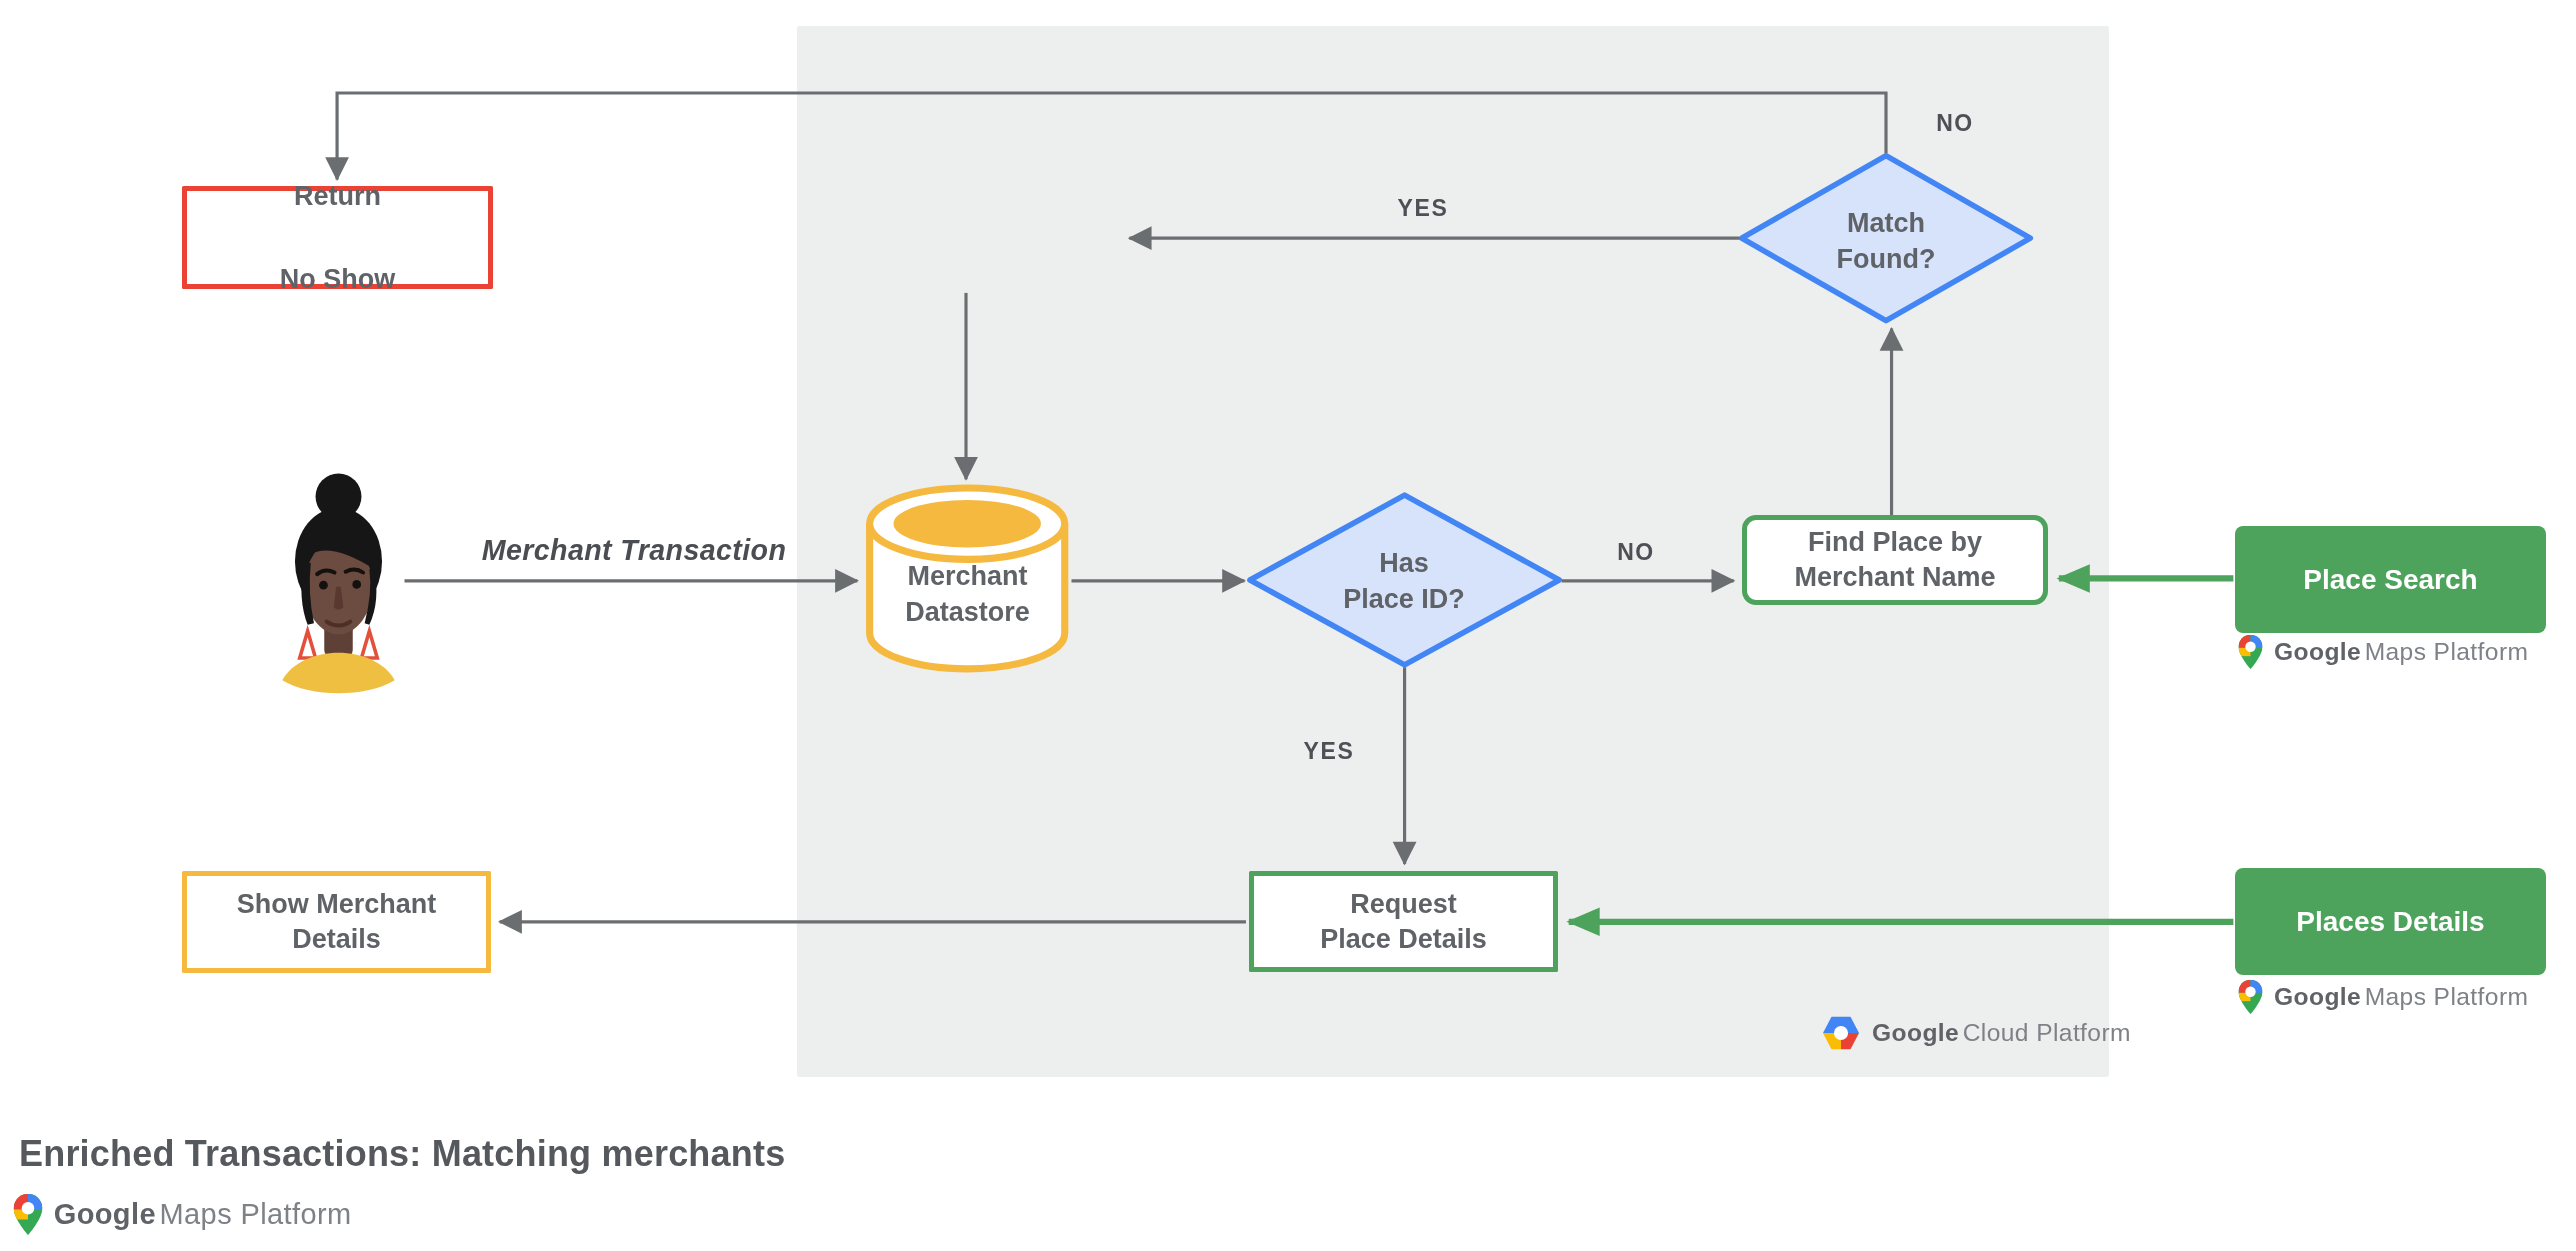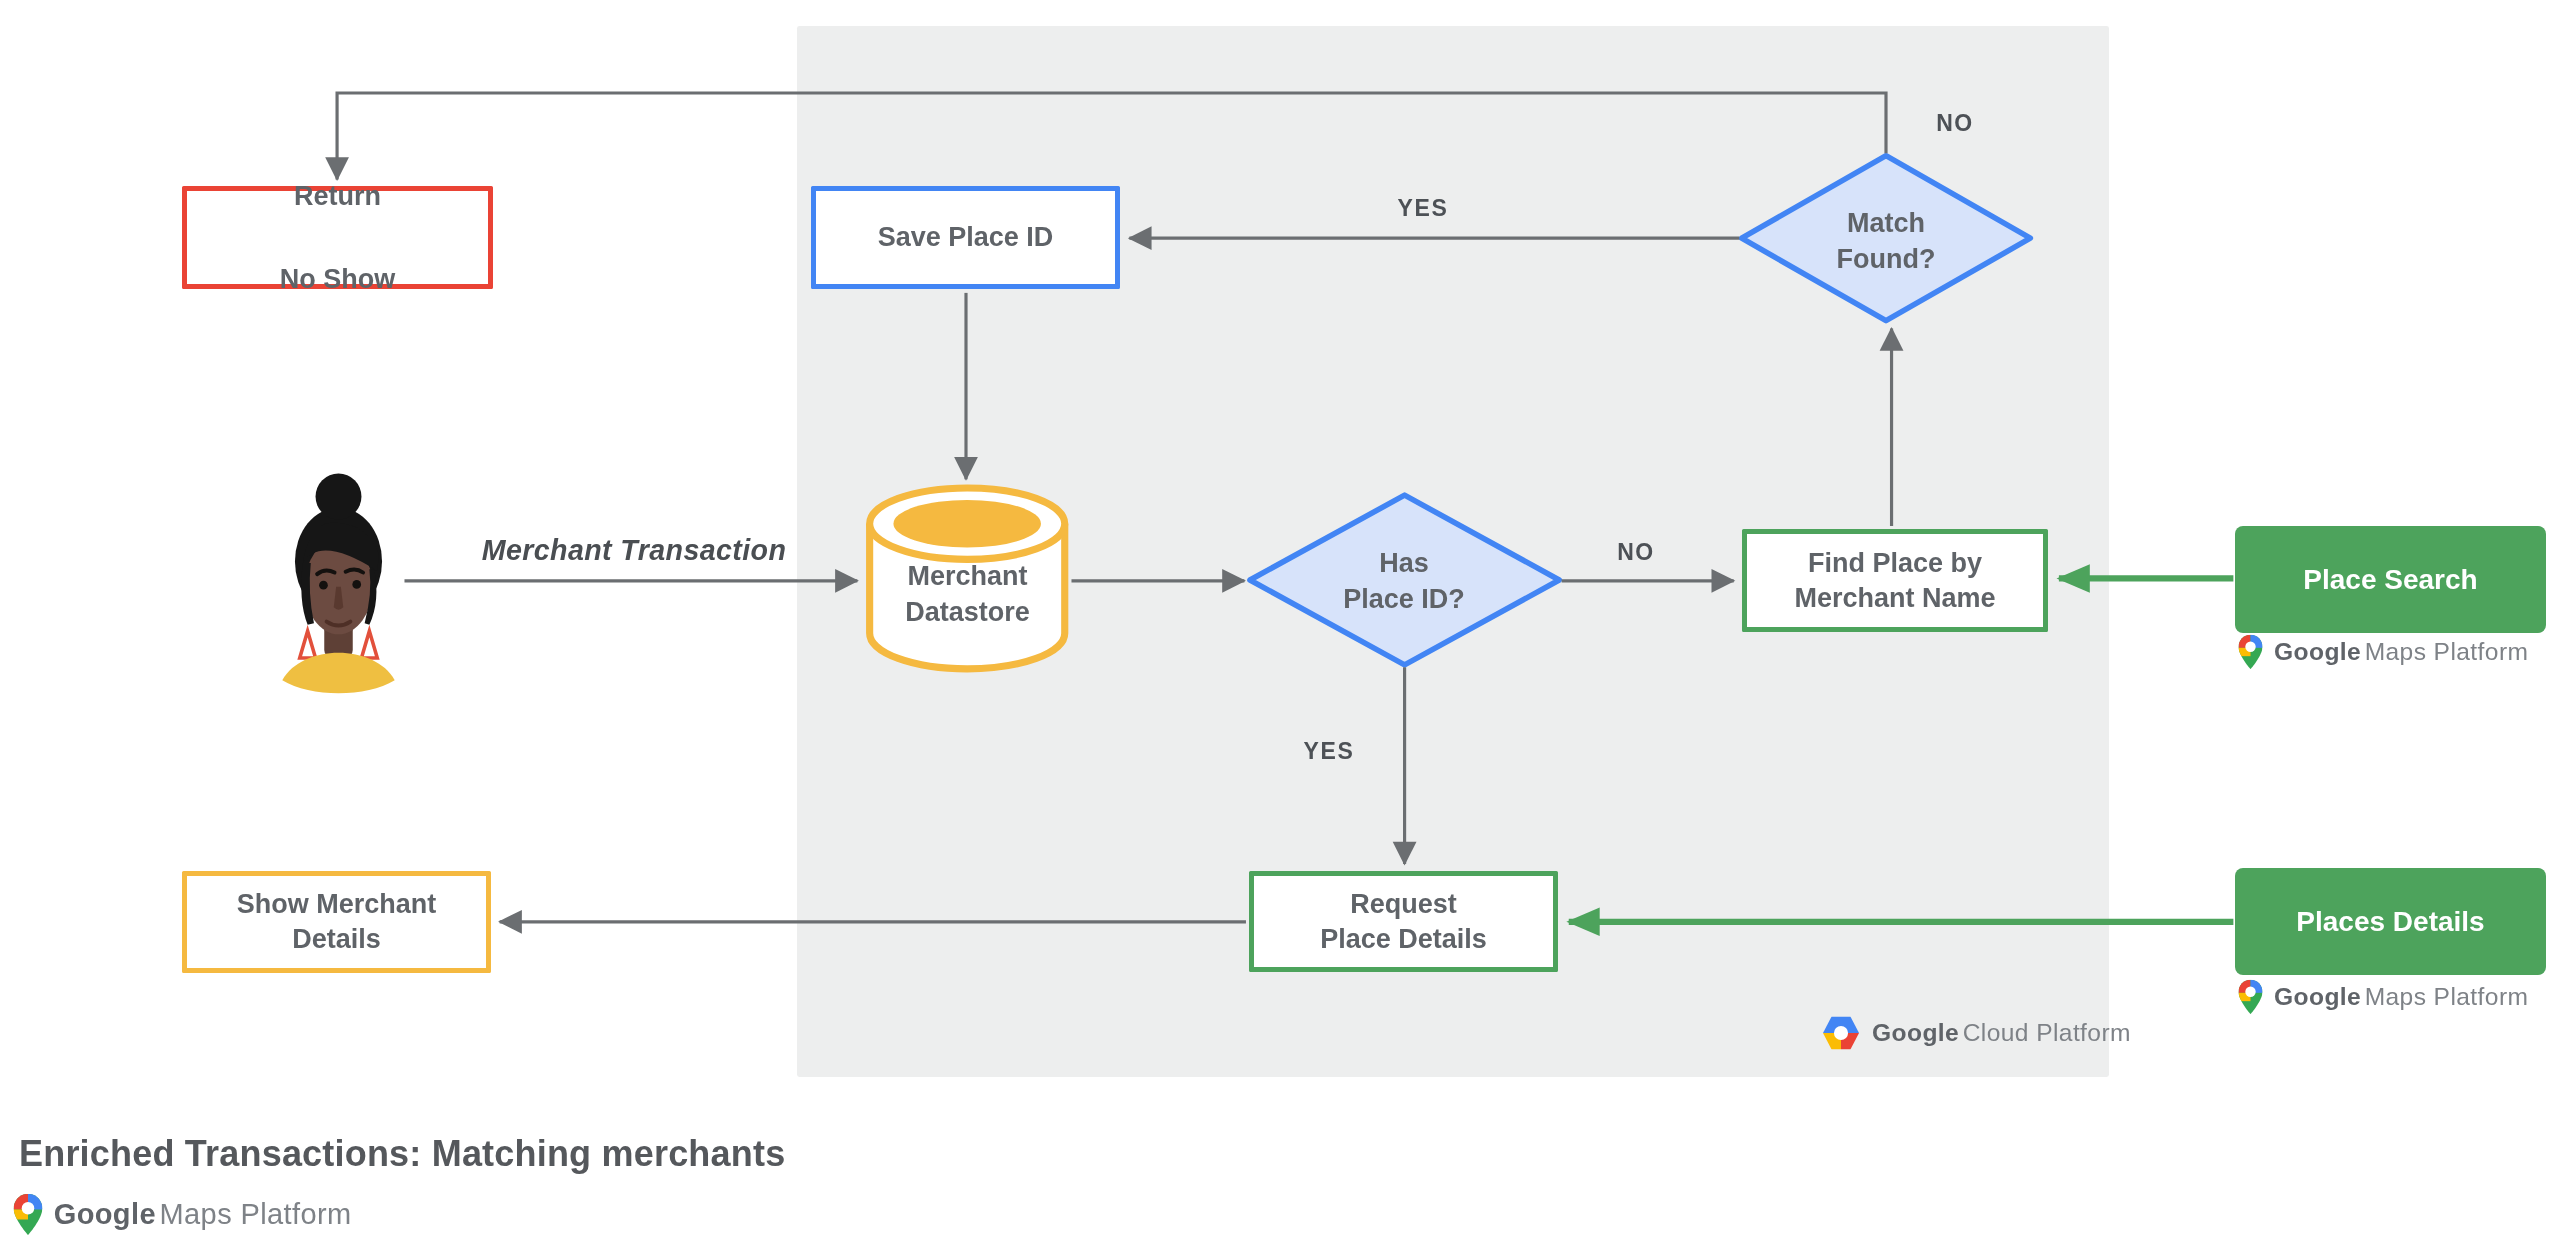--- a/index.html
+++ b/index.html
@@ -18,21 +18,21 @@
     text-align:center; color:#5F6368; font-weight:bold; font-size:27px; line-height:35px;
     border-radius:1.6px;
   }
   .node span { display:block; }
   .node.red    { border:5.6px solid #EA4335;gap:48px; }
   .node.blue   { border:5.6px solid #4285F4; }
   .node.green  { border:5.6px solid #4DA35C; }
   .node.yellow { border:5.6px solid #F5B940; }
   .n-return  { left:182px;  top:186px;  width:311px; height:103px; }
   .n-save    { left:811px; top:186px;  width:309px; height:103px; }
-  .n-find    { left:1742px; top:529px;  width:306px; height:103px; }
+  .n-find    { left:1742px; top:515px;  width:306px; height:90px;border-radius:14px; }
   .n-request { left:1249px; top:871px; width:309px; height:101px; }
   .n-show    { left:182px;  top:871px; width:309px; height:102px; }
   .api-btn {
     position:absolute; background:#4DA35C; border-radius:8px;
     display:flex; align-items:center; justify-content:center;
     color:#ffffff; font-weight:bold; font-size:28px;
   }
   .b-search  { left:2235px; top:526px;  width:311px; height:107px; }
   .b-details { left:2235px; top:868px; width:311px; height:107px; }
   .shape-label {
@@ -109,23 +109,20 @@
       <line x1="2816" y1="729" x2="2596" y2="729" marker-end="url(#mgr)"></line>
       <line x1="2816" y1="1162" x2="1978" y2="1162" marker-end="url(#mgr)"></line>
     </g>
   </svg>
 
   <div class="node red n-return">
     <span>Return</span>
     <span>No Show</span>
   </div>
 
-  <div class="node blue n-save">
-    <span>Save Place ID</span>
-  </div>
 
   <div class="node green n-find">
     <span>Find Place by</span>
     <span>Merchant Name</span>
   </div>
 
   <div class="node green n-request">
     <span>Request</span>
     <span>Place Details</span>
   </div>

